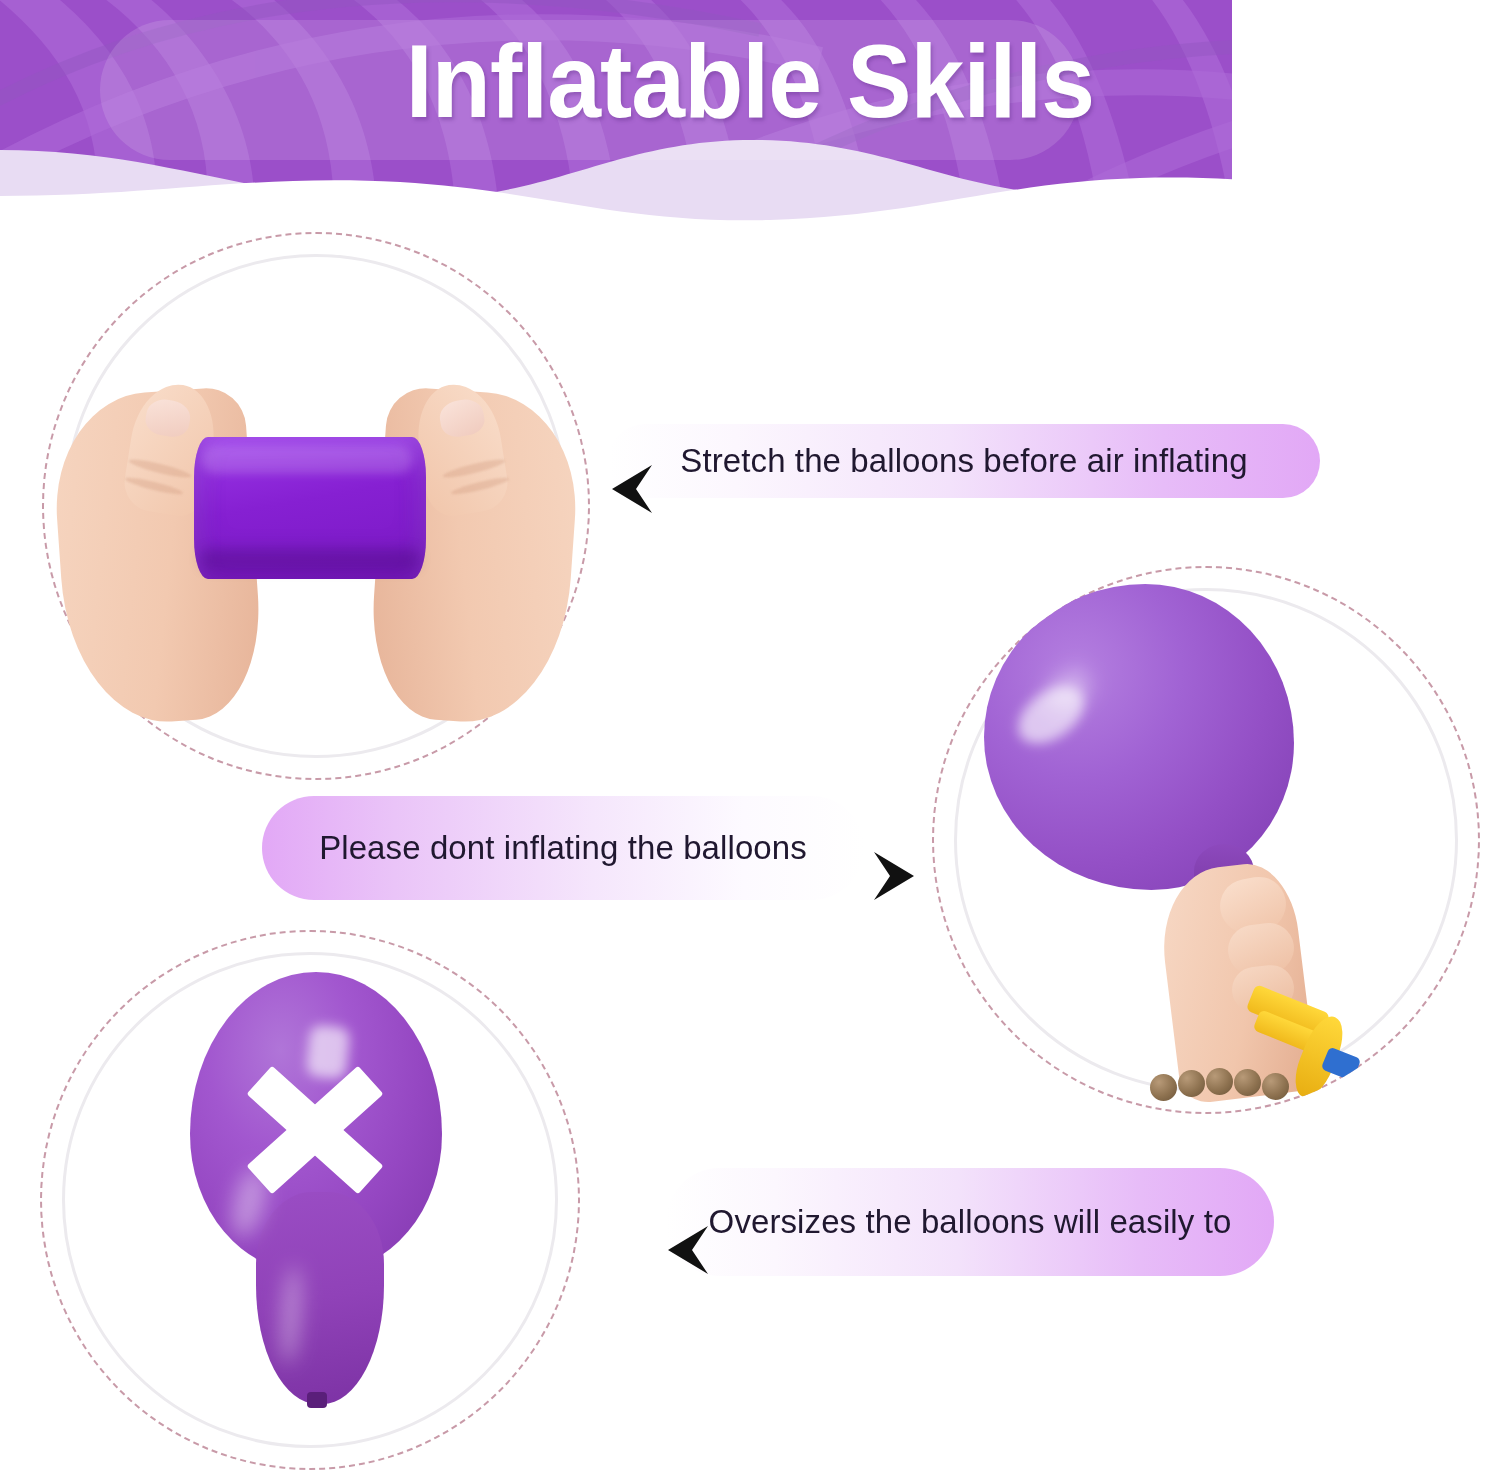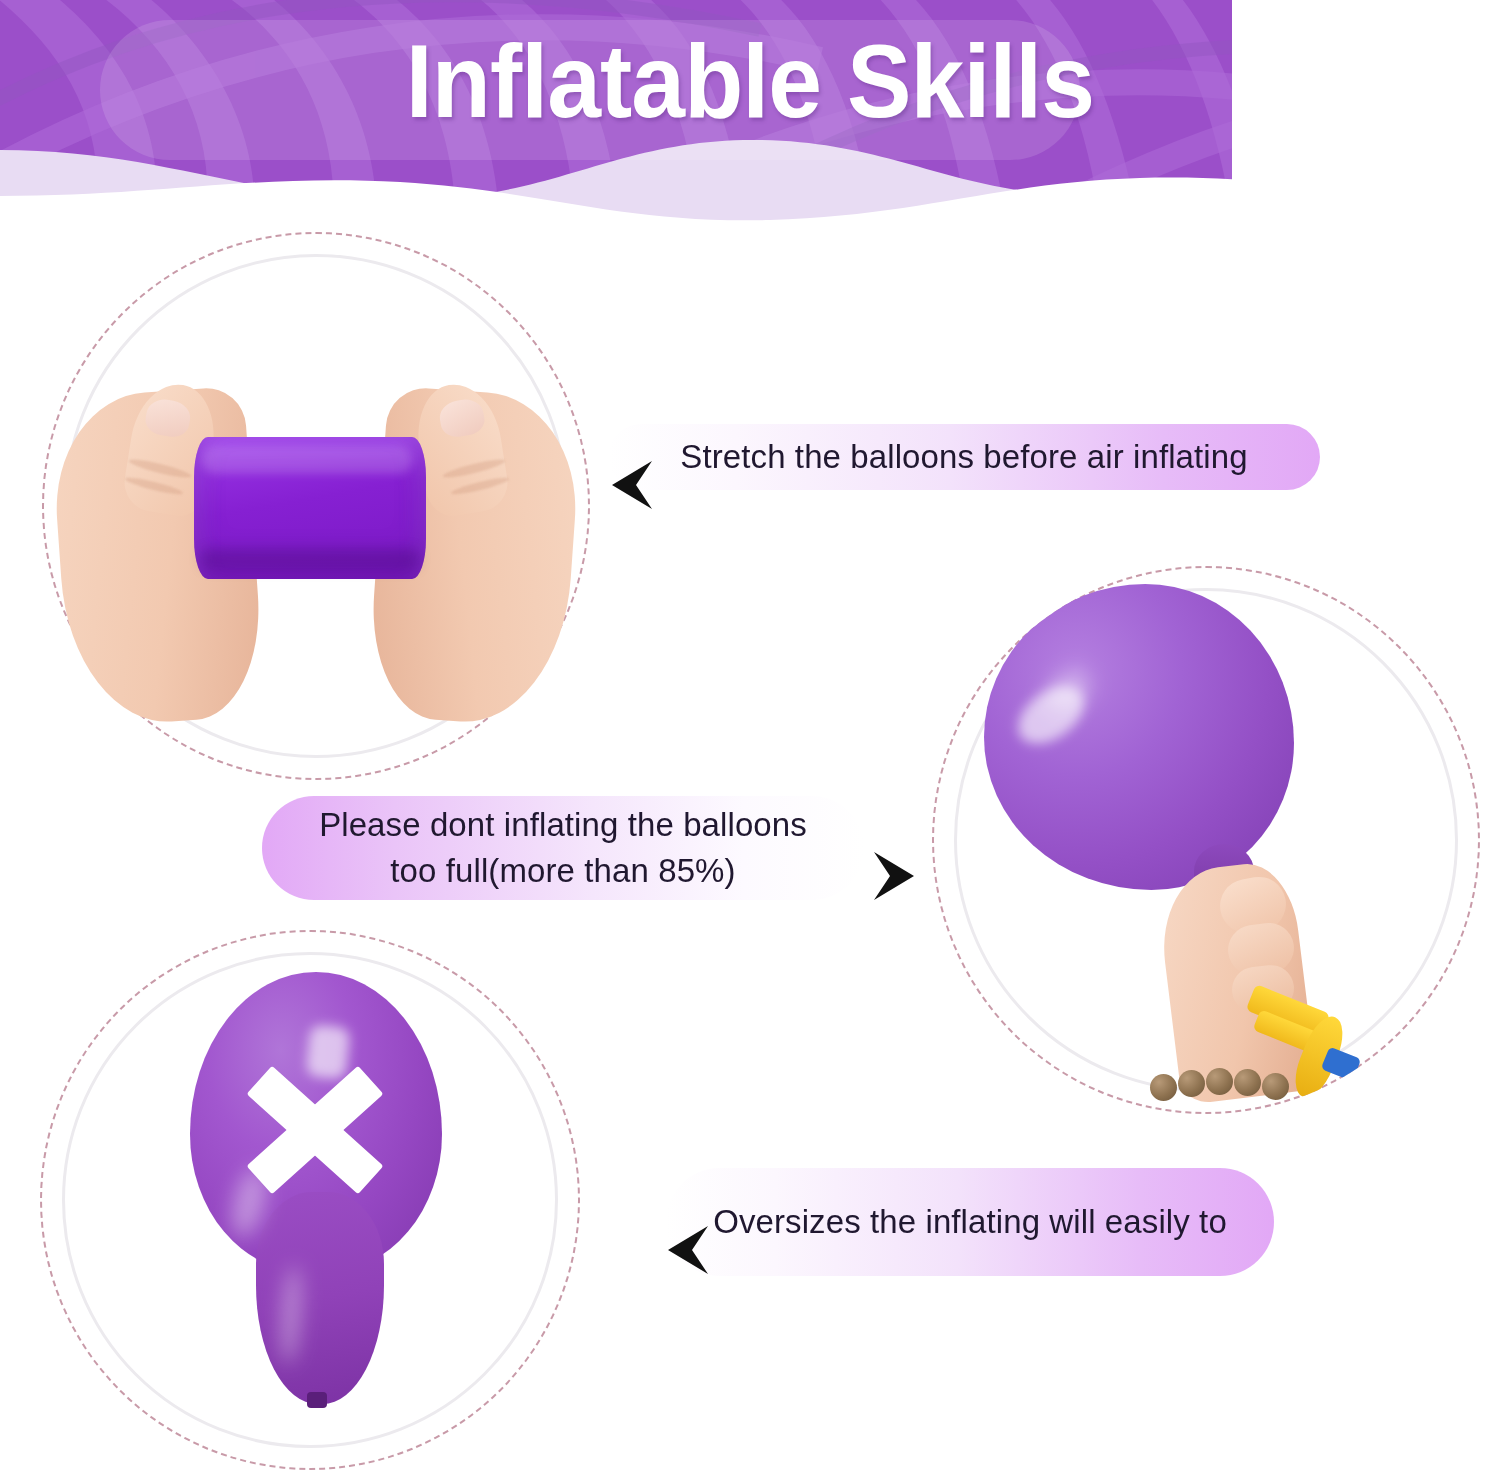--- a/index.html
+++ b/index.html
@@ -291,21 +291,21 @@
                   background:rgba(40,0,70,0.18); border-radius:20px; filter:blur(6px);"></div>
     </div>
   </div>
 
   <div class="callout" style="left:606px; top:424px;">
     <span class="arrow" style="margin-right:2px;">
       <svg width="48" height="56" viewBox="0 0 48 56">
         <path d="M46,4 L6,28 L46,52 L30,28 Z" fill="#111111"></path>
       </svg>
     </span>
-    <div class="pill grad-right" style="width:712px; height:66px;">Stretch the balloons before air inflating</div>
+    <div class="pill grad-right" style="width:712px; height:74px;">Stretch the balloons before air inflating</div>
   </div>
 
   <div class="circle-frame" style="left:932px; top:566px; width:548px; height:548px;">
     <div class="dashed-ring"></div>
     <div class="solid-ring"></div>
 
     <div style="position:absolute; left:0; top:0; width:100%; height:100%; overflow:hidden; border-radius:50%;">
 
       <div class="round-balloon" style="left:52px; top:18px; width:310px; height:306px;
                   border-radius: 52% 48% 46% 54% / 50% 52% 48% 50%;"></div>
@@ -339,21 +339,20 @@
       <div class="bead" style="left:246px; top:504px;"></div>
       <div class="bead" style="left:274px; top:502px;"></div>
       <div class="bead" style="left:302px; top:503px;"></div>
       <div class="bead" style="left:330px; top:507px;"></div>
     </div>
   </div>
 
   <div class="callout" style="left:262px; top:796px;">
     <div class="pill grad-left" style="width:602px; height:104px; flex-direction:column;">
       <span>Please dont inflating the balloons</span>
-      <span>too full(more than 85%)</span>
     </div>
     <span class="arrow" style="margin-left:8px;">
       <svg width="48" height="56" viewBox="0 0 48 56">
         <path d="M2,4 L42,28 L2,52 L18,28 Z" fill="#111111"></path>
       </svg>
     </span>
   </div>
 
   <div class="circle-frame" style="left:40px; top:930px; width:540px; height:540px;">
     <div class="dashed-ring"></div>
@@ -382,17 +381,17 @@
     </div>
   </div>
 
   <div class="callout" style="left:662px; top:1168px;">
     <span class="arrow" style="margin-right:4px;">
       <svg width="48" height="56" viewBox="0 0 48 56">
         <path d="M46,4 L6,28 L46,52 L30,28 Z" fill="#111111"></path>
       </svg>
     </span>
     <div class="pill grad-right" style="width:608px; height:108px; flex-direction:column;">
-      <span>Oversizes the inflating will easily to</span>
+      <span>Oversizes the balloons will easily to</span>
     </div>
   </div>
 
 </div>
 
 </body></html>

